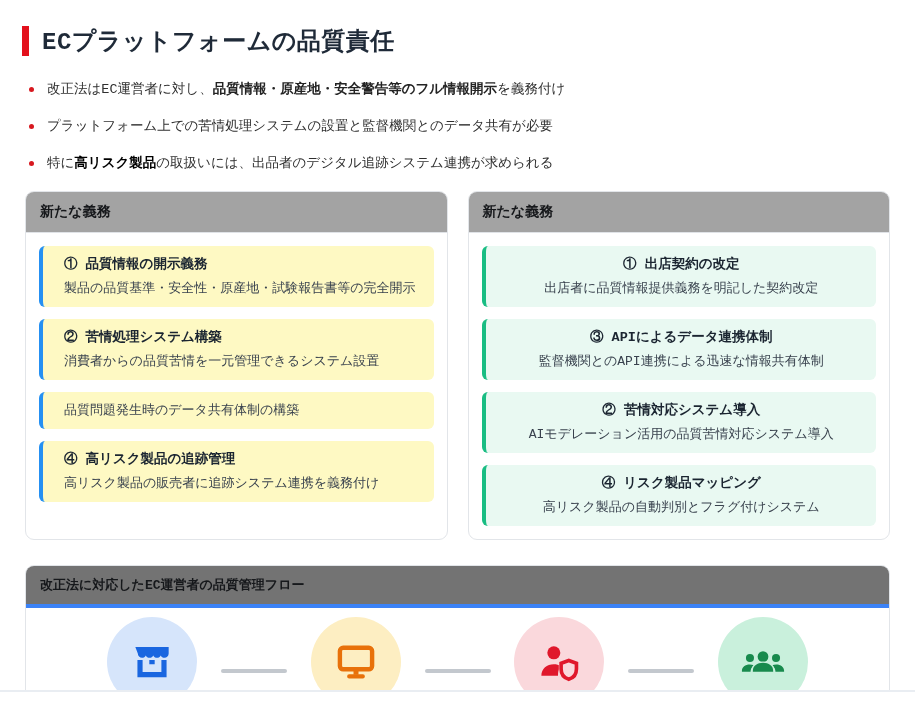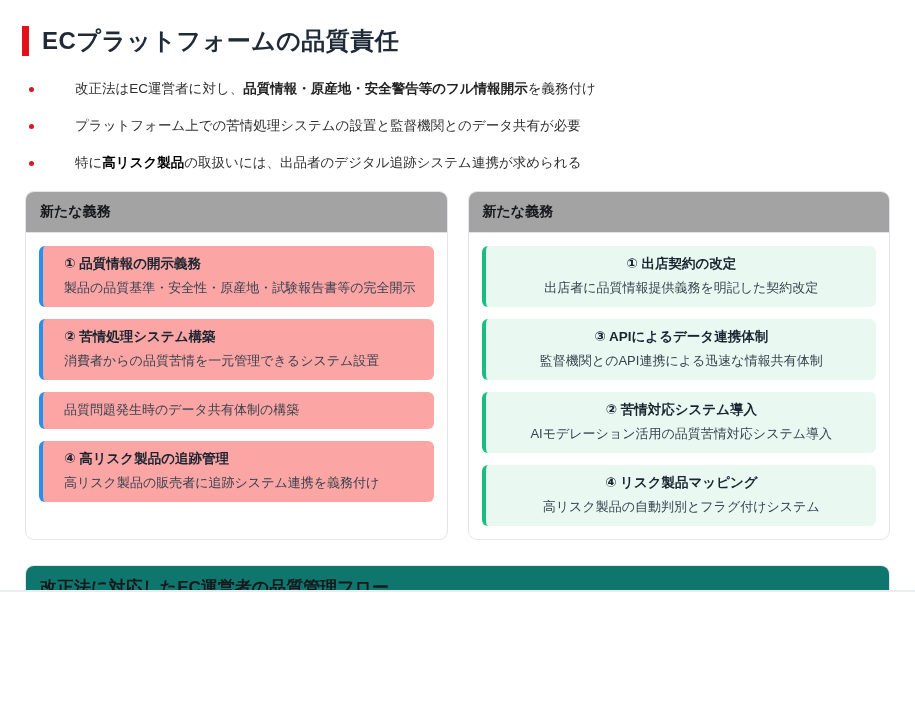--- a/index.html
+++ b/index.html
@@ -1,47 +1,47 @@
 <!DOCTYPE html>
 <html lang="ja"><head>
 <meta charset="utf-8">
 <style>
   * { margin:0; padding:0; box-sizing:border-box; }
   html,body { width:915px; height:719px; background:#ffffff;
     font-family:"Liberation Sans","DejaVu Sans",sans-serif; color:#2d2d2d; }
-  .page { position:relative; width:915px; height:592px; overflow:hidden; }
+  .page { position:relative; width:915px; height:692px; overflow:hidden;font-family:Liberation Mono, monospace; }
 
   
   .title-row { display:flex; align-items:center; margin:25px 0 0 22px; }
   .accent-bar { width:7px; height:30px; background:#e3111c; margin-right:13px; }
   .page-title { font-size:24px; font-weight:bold; color:#1f2a38; letter-spacing:.5px; }
 
   
   .bullets { margin:23px 0 0 29px; }
-  .bullet-row { display:flex; align-items:center; margin-bottom:19px; font-size:13.5px; color:#2f2f2f;gap:28px; }
+  .bullet-row { display:flex; align-items:center; margin-bottom:19px; font-size:13.5px; color:#2f2f2f; }
   .bullet-dot { flex:0 0 auto; width:5px; height:5px; border-radius:50%; background:#d7181f; margin-right:13px; }
   .bold-seg { font-weight:bold; color:#232323; }
   .red-seg  { font-weight:bold; color:#000000;text-align:right; }
 
   
   .panels { display:flex; gap:20px; margin:19px 25px 0 25px; }
   .panel { flex:1; border:1px solid #e2e5e9; border-radius:9px; background:#fff; overflow:hidden; }
   .panel-header { background:#a3a3a3; border-bottom:1px solid #e0e3e7;
     padding:11px 14px; font-size:14px; font-weight:bold; color:#16181b; }
   .panel-body { padding:13px; display:flex; flex-direction:column; gap:12px; }
   .card { border-left:4px solid; border-radius:6px; padding:9px 12px 10px 13px; }
-  .card.blue  { background:#fca5a5; border-color:#2590f2;padding-left:21px; }
+  .card.blue  { background:#fef9c3; border-color:#2590f2;padding-left:21px; }
   .card.green { background:#e9f9f2; border-color:#19bd83;text-align:center; }
   .card-title { font-size:13.5px; font-weight:bold; color:#1b2531; margin-bottom:6px; }
   .card-desc  { font-size:13px; color:#39424e; }
 
   
   .flow-panel { margin:25px 25px 0 25px; border:1px solid #e2e5e9; border-radius:9px; overflow:hidden; background:#fff; }
-  .flow-header { background:#0f766e; border-bottom:1px solid #3b82f6;
-    padding:10px 14px; font-size:17px; font-weight:bold; color:#16181b; }
+  .flow-header { background:#737373; border-bottom:4px solid #3b82f6;
+    padding:10px 14px; font-size:13px; font-weight:bold; color:#16181b; }
   .flow-body { display:flex; justify-content:space-between; padding:9px 57px 18px 57px; }
   .flow-step { display:flex; flex-direction:column; align-items:center; width:170px; }
   .step-circle { width:90px; height:90px; border-radius:50%; display:flex; align-items:center; justify-content:center; }
   .step-circle svg { width:46px; height:46px; }
   .step-name { margin-top:15px; font-size:14px; font-weight:bold; color:#222222; }
   .connector { align-self:flex-start; margin-top:52px; height:4px; flex:0 0 66px; background:#c3c8ce; border-radius:2px; }
 
   .s0 .step-circle { background:#d6e5fb; } .s0 svg { color:#1a66e0; }
   .s1 .step-circle { background:#fdeec2; } .s1 svg { color:#e8710a; }
   .s2 .step-circle { background:#fad8dc; } .s2 svg { color:#e0182c; }

